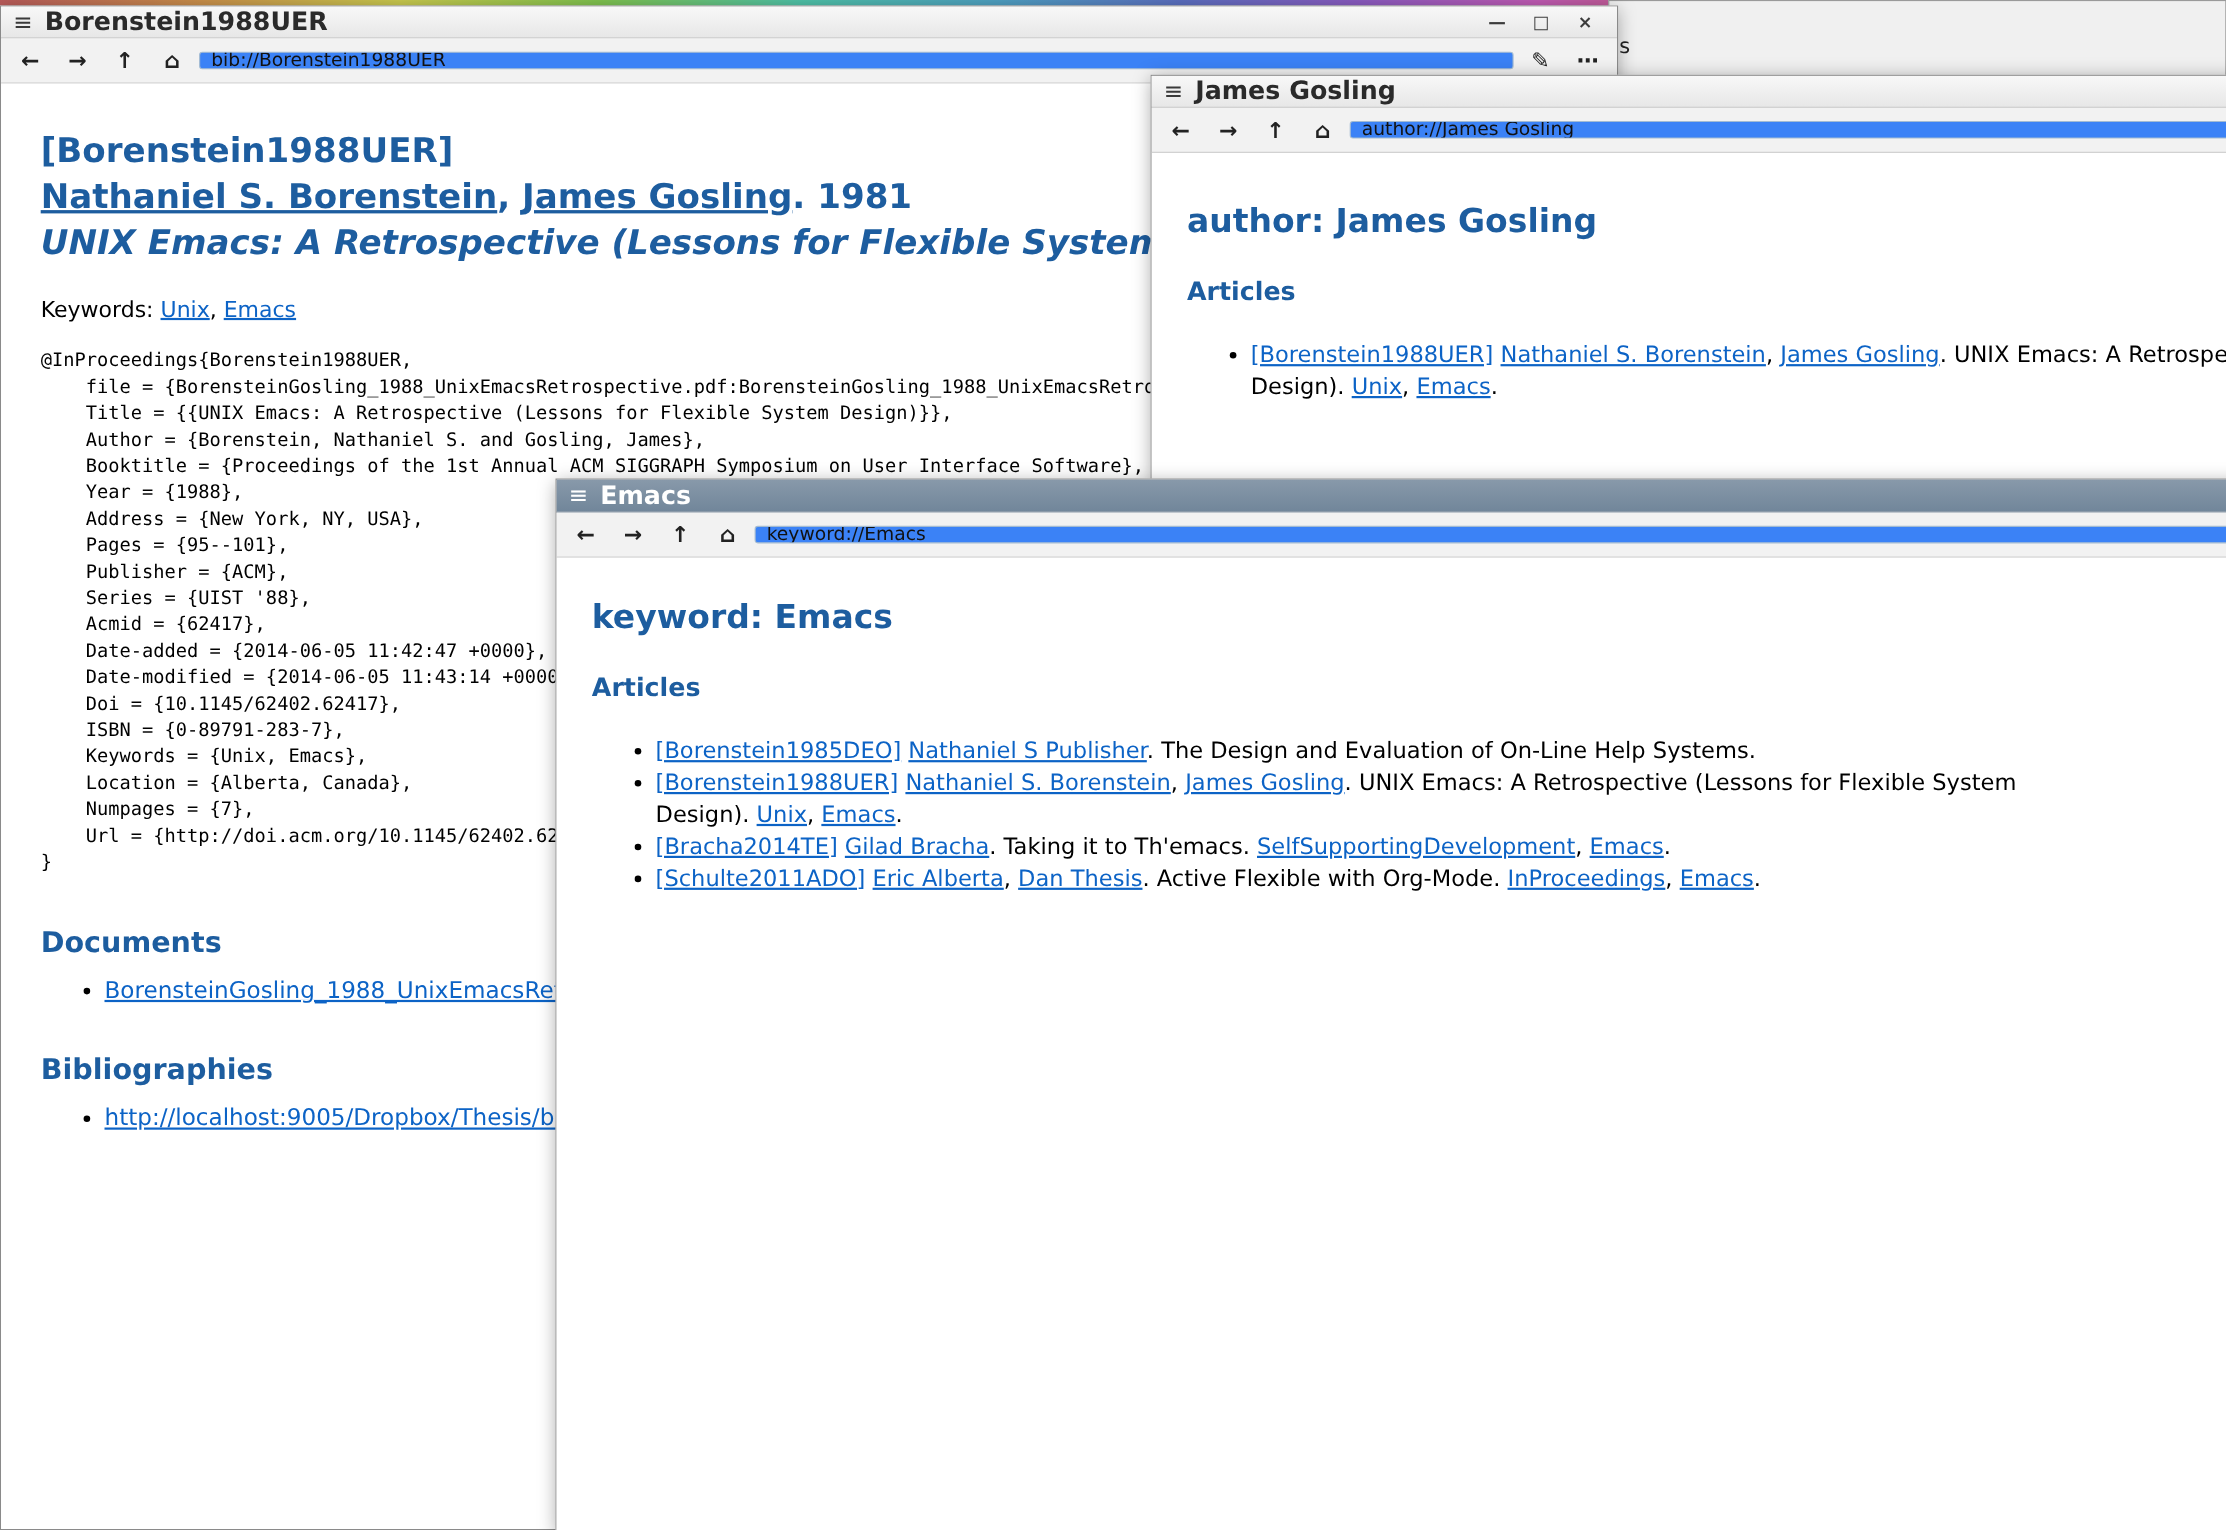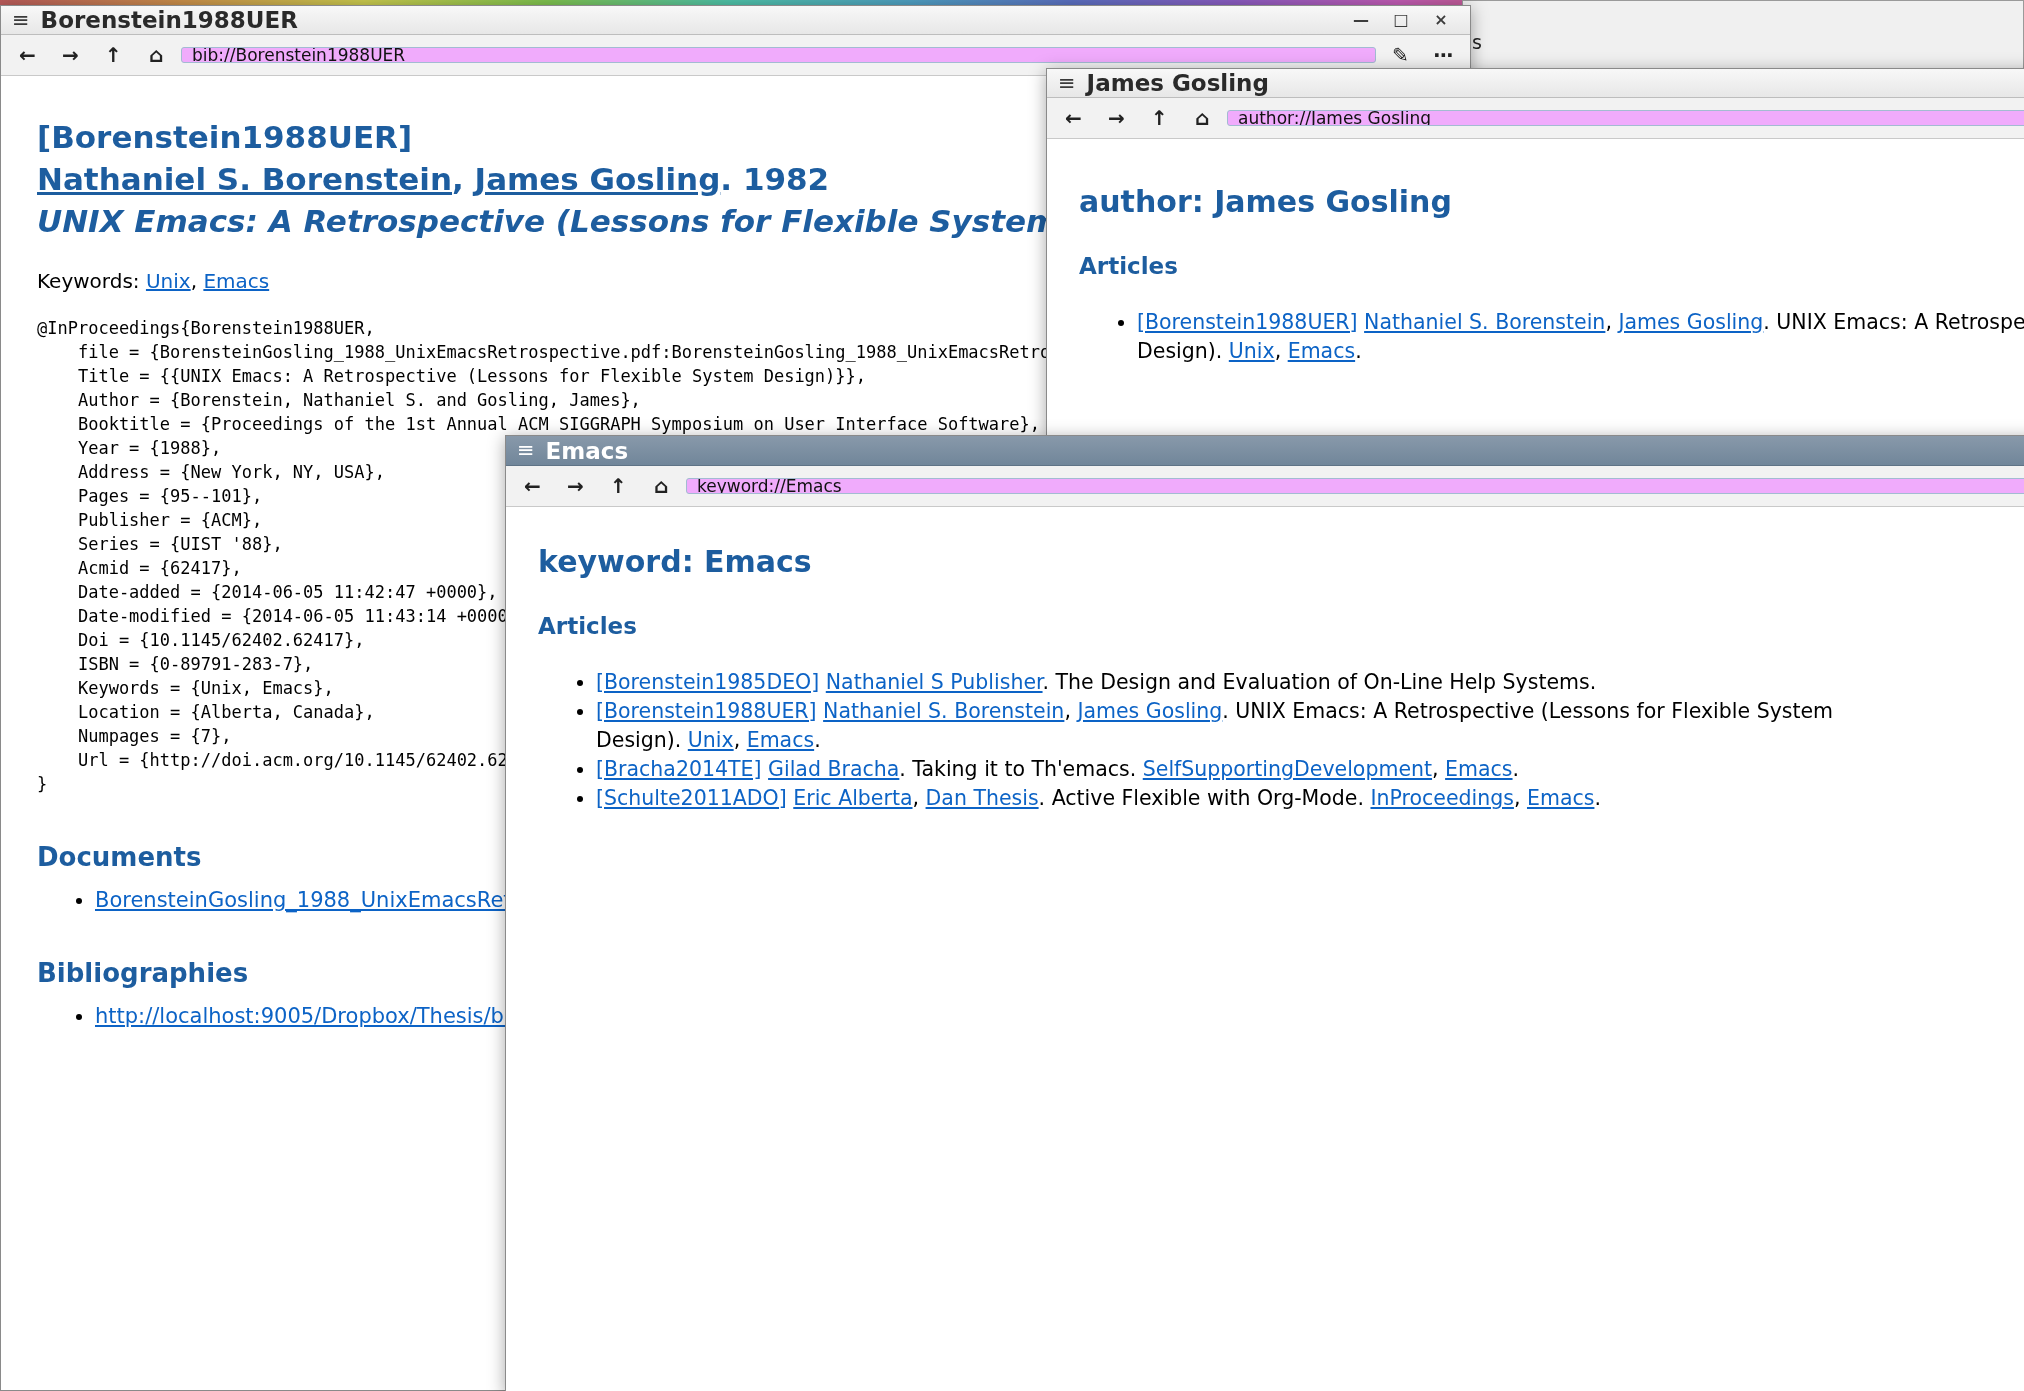--- a/index.html
+++ b/index.html
@@ -29,21 +29,21 @@
   .window-title { font-size:23px; font-weight:bold; color:#2a2a2a; white-space:nowrap; }
   .emacs-window .window-title { color:#fff; }
   .win-controls { margin-left:auto; display:flex; gap:16px; align-items:center; padding-right:6px; }
   .win-btn { border:none; background:transparent; font-size:16px; font-weight:bold; color:#3c3c3c;
     width:24px; height:22px; line-height:22px; text-align:center; cursor:pointer; font-family:inherit; }
 
   .toolbar { height:41px; flex:0 0 41px; display:flex; align-items:center; gap:6px; padding:0 8px;
     background:#f2f2f2; border-bottom:1px solid #c9c9c9; }
   .nav-btn { width:37px; height:33px; border:none; background:transparent; border-radius:3px;
     font-size:20px; font-weight:bold; color:#222; cursor:pointer; font-family:inherit; }
-  .url-input { flex:1; height:16px; border:1px solid #a3bbd2; border-radius:3px; background:#f0abfc;
+  .url-input { flex:1; height:16px; border:1px solid #a3bbd2; border-radius:3px; background:#3b82f6;
     padding:0 10px; font-size:17px; color:#111; font-family:inherit; }
 
   .content { flex:1; background:#fff; overflow:hidden; position:relative; }
 
   a.link { color:#0c63c6; text-decoration:underline; cursor:pointer; }
   .blue-h { color:#1d5d9f; font-weight:bold; }
 
   
   .main-content { padding:40px 30px 0 36px; }
   .entry-heading { font-size:31px; line-height:1.36; margin:0; }
@@ -94,21 +94,21 @@
       <button class="nav-btn">↑</button>
       <button class="nav-btn">⌂</button>
       <input class="url-input" readonly="" value="bib://Borenstein1988UER" style="">
       <button class="nav-btn">✎</button>
       <button class="nav-btn">⋯</button>
     </div>
     <div class="content">
       <div class="main-content">
         <h1 class="entry-heading blue-h">
           <span class="h1-line">[Borenstein1988UER]</span>
-          <span class="h1-line"><a class="link">Nathaniel S. Borenstein</a><span>, </span><a class="link">James Gosling</a><span>. 1982</span></span>
+          <span class="h1-line"><a class="link">Nathaniel S. Borenstein</a><span>, </span><a class="link">James Gosling</a><span>. 1981</span></span>
           <span class="h1-line italic">UNIX Emacs: A Retrospective (Lessons for Flexible System Design)</span>
         </h1>
         <p class="keywords-line"><b>Keywords:</b>
           <a class="link">Unix</a><span>, </span><a class="link">Emacs</a></p>
         <div class="bibtex"><div class="bx-line">@InProceedings{Borenstein1988UER,</div><div class="bx-line">    file = {BorensteinGosling_1988_UnixEmacsRetrospective.pdf:BorensteinGosling_1988_UnixEmacsRetrospective.pdf:PDF},</div><div class="bx-line">    Title = {{UNIX Emacs: A Retrospective (Lessons for Flexible System Design)}},</div><div class="bx-line">    Author = {Borenstein, Nathaniel S. and Gosling, James},</div><div class="bx-line">    Booktitle = {Proceedings of the 1st Annual ACM SIGGRAPH Symposium on User Interface Software},</div><div class="bx-line">    Year = {1988},</div><div class="bx-line">    Address = {New York, NY, USA},</div><div class="bx-line">    Pages = {95--101},</div><div class="bx-line">    Publisher = {ACM},</div><div class="bx-line">    Series = {UIST '88},</div><div class="bx-line">    Acmid = {62417},</div><div class="bx-line">    Date-added = {2014-06-05 11:42:47 +0000},</div><div class="bx-line">    Date-modified = {2014-06-05 11:43:14 +0000},</div><div class="bx-line">    Doi = {10.1145/62402.62417},</div><div class="bx-line">    ISBN = {0-89791-283-7},</div><div class="bx-line">    Keywords = {Unix, Emacs},</div><div class="bx-line">    Location = {Alberta, Canada},</div><div class="bx-line">    Numpages = {7},</div><div class="bx-line">    Url = {http://doi.acm.org/10.1145/62402.62417},</div><div class="bx-line">}</div></div>
         <h2 class="section-heading blue-h">Documents</h2>
         <ul class="doc-list">
           <li><a class="link">BorensteinGosling_1988_UnixEmacsRetrospective.pdf</a></li>
         </ul>
         <h2 class="section-heading blue-h">Bibliographies</h2>

